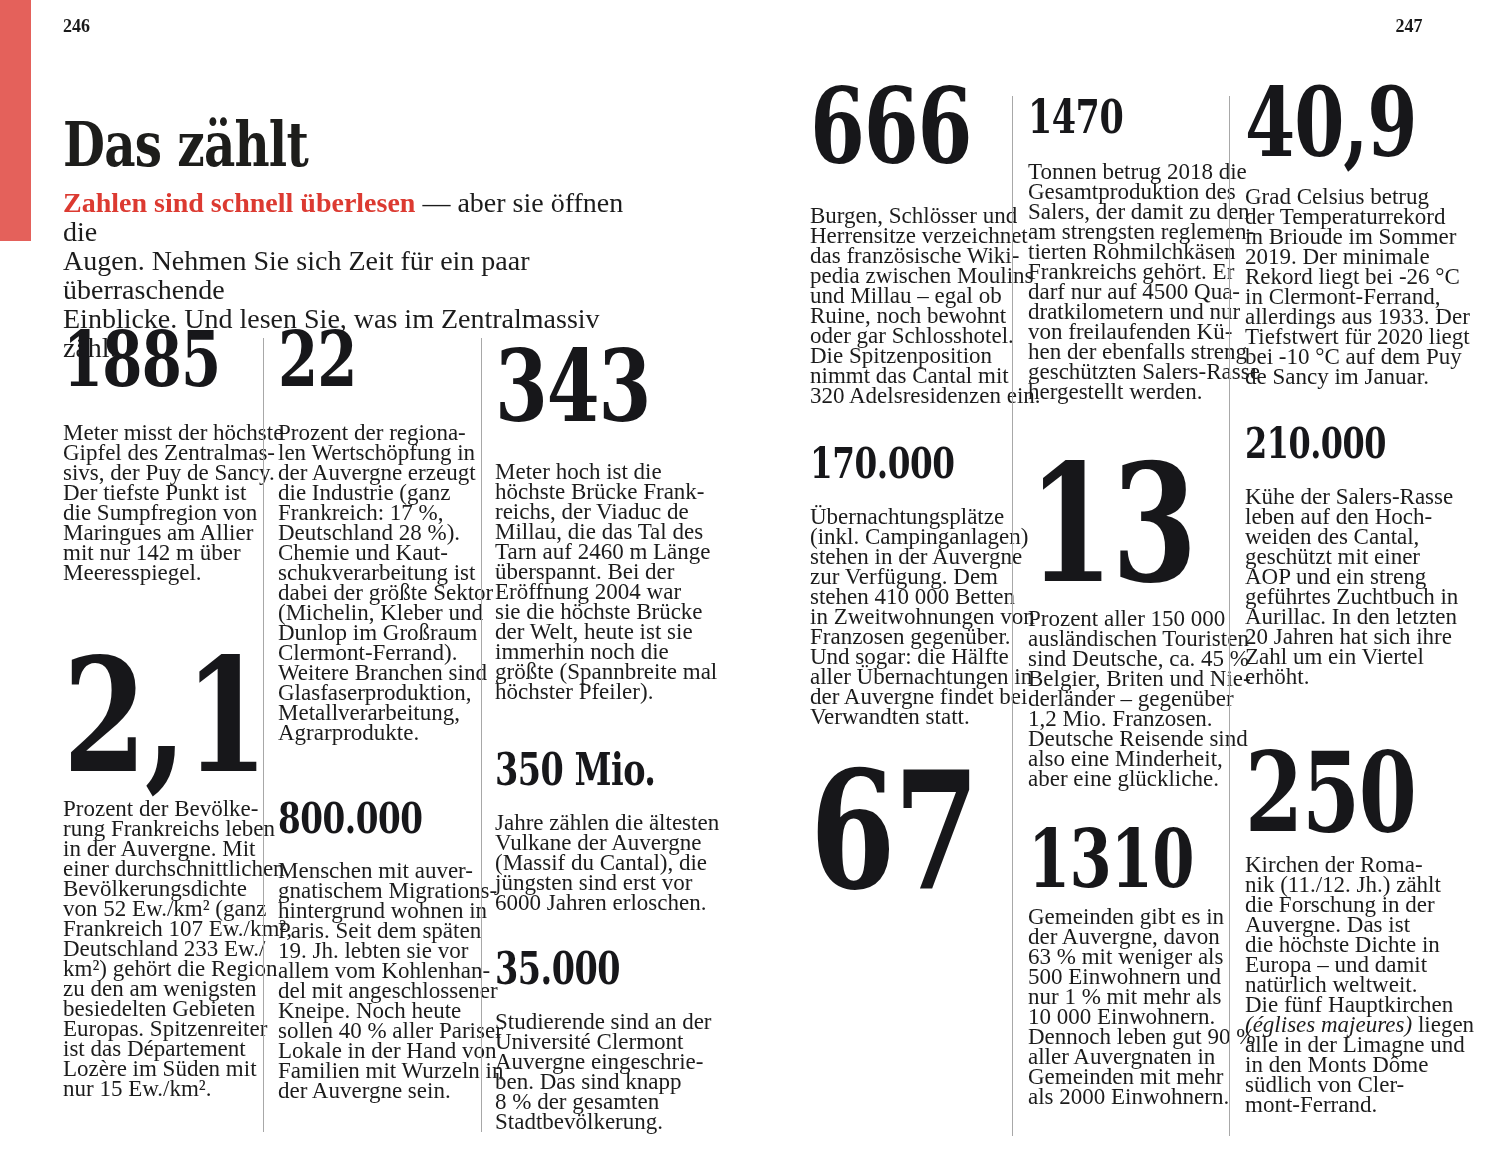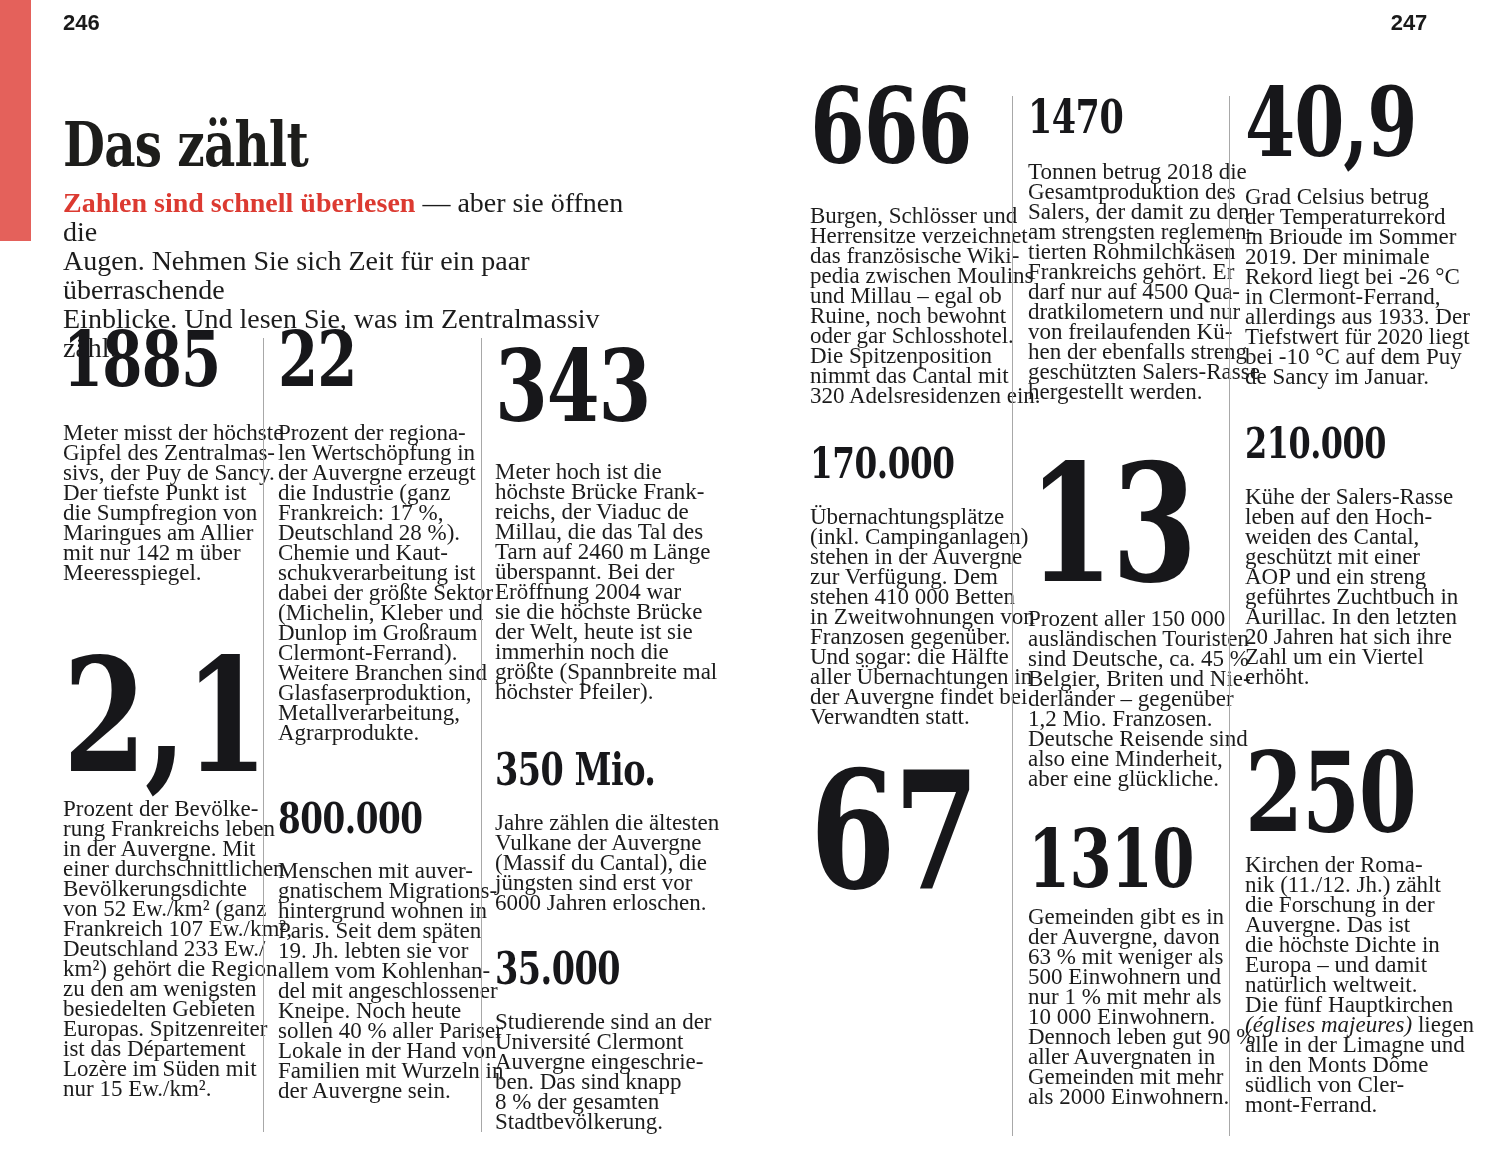--- a/index.html
+++ b/index.html
@@ -7,23 +7,23 @@
     width:1500px; height:1176px; position:relative;
     background:#ffffff; color:#1b1b1b;
     font-family:"Liberation Serif", serif;
     overflow:hidden;
   }
   .red-bar {
     position:absolute; left:0; top:0; width:31px; height:241px;
     background:#e4615b;
   }
   .pagenum {
-    position:absolute; top:10px;
-    font-family:Liberation Sans, sans-serif;
-    font-weight:bold; font-size:22px; color:#1a1a1a;
+    position:absolute; top:16px;
+    font-family:Liberation Serif, serif;
+    font-weight:bold; font-size:18px; color:#1a1a1a;
   }
   .pagenum-left { left:63px; }
   .pagenum-right { left:1385px; width:48px; text-align:center; }
   .page-title {
     position:absolute; left:63px; top:72px;
     font-family:"DejaVu Serif", serif; font-weight:bold;
     font-size:62px; line-height:1; color:#1d1d1b;
     transform:scaleX(0.78); transform-origin:left top;
     white-space:nowrap; letter-spacing:-1px;
   }

